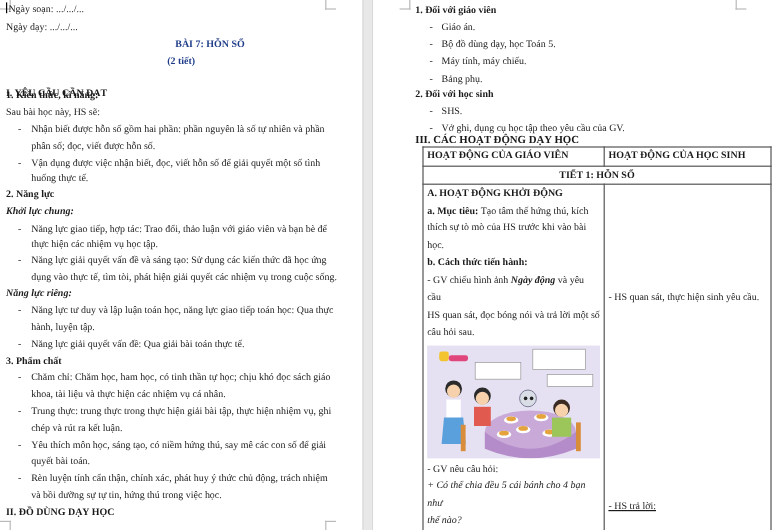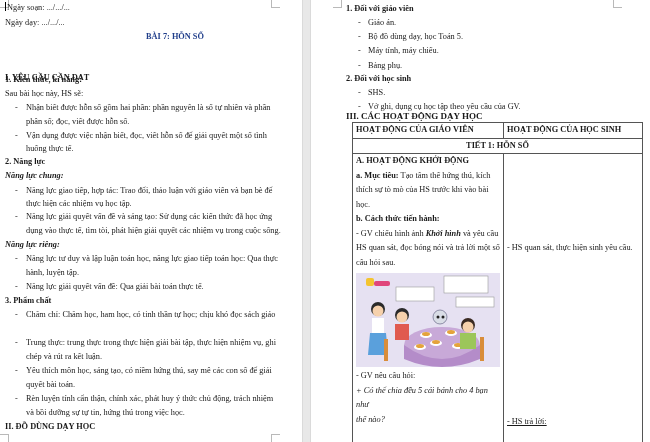--- a/index.html
+++ b/index.html
@@ -28,51 +28,53 @@
 </head>
 <body>
 
 <div class="page" id="page-left">
   <div class="crop tl" style="left:0;top:-1px;"></div>
   <div class="crop tr" style="left:271px;top:-1px;"></div>
 
   <div class="line" style="left:5px;top:2px;"><span class="cursor"></span><span>Ngày soạn: .../.../...</span></div>
   <div class="line" style="left:5px;top:17px;">Ngày dạy: .../.../...</div>
   <div class="line b blue center" style="left:0;width:350px;top:31px;">BÀI 7: HỖN SỐ</div>
+  <div class="line b blue center" style="left:0;width:302px;top:45px;">(2 tiết)</div>
   <div class="line b" style="left:5px;top:60px;margin-top:12px;">I. YÊU CẦU CẦN ĐẠT</div>
   <div class="line b" style="left:5px;top:74px;">1. Kiến thức, kĩ năng:</div>
   <div class="line" style="left:5px;top:88px;">Sau bài học này, HS sẽ:</div>
 
   <div class="dash" style="left:15px;top:102px;">-</div>
   <div class="line" style="left:26px;top:102px;">Nhận biết được hỗn số gồm hai phần: phần nguyên là số tự nhiên và phần</div>
   <div class="line" style="left:26px;top:116px;">phân số; đọc, viết được hỗn số.</div>
   <div class="dash" style="left:15px;top:130px;">-</div>
   <div class="line" style="left:26px;top:130px;">Vận dụng được việc nhận biết, đọc, viết hỗn số để giải quyết một số tình</div>
   <div class="line" style="left:26px;top:143px;">huống thực tế.</div>
 
   <div class="line b" style="left:5px;top:156px;">2. Năng lực</div>
-  <div class="line b i" style="left:5px;top:170px;">Năng lực chung:</div>
+  <div class="line b i" style="left:5px;top:170px;">Khởi lực chung:</div>
 
   <div class="dash" style="left:15px;top:185px;">-</div>
   <div class="line" style="left:26px;top:185px;">Năng lực giao tiếp, hợp tác: Trao đổi, thảo luận với giáo viên và bạn bè để</div>
   <div class="line" style="left:26px;top:198px;">thực hiện các nhiệm vụ học tập.</div>
   <div class="dash" style="left:15px;top:211px;">-</div>
   <div class="line" style="left:26px;top:211px;">Năng lực giải quyết vấn đề và sáng tạo: Sử dụng các kiến thức đã học ứng</div>
   <div class="line" style="left:26px;top:225px;">dụng vào thực tế, tìm tòi, phát hiện giải quyết các nhiệm vụ trong cuộc sống.</div>
 
   <div class="line b i" style="left:5px;top:239px;">Năng lực riêng:</div>
   <div class="dash" style="left:15px;top:253px;">-</div>
   <div class="line" style="left:26px;top:253px;">Năng lực tư duy và lập luận toán học, năng lực giao tiếp toán học: Qua thực</div>
   <div class="line" style="left:26px;top:267px;">hành, luyện tập.</div>
   <div class="dash" style="left:15px;top:281px;">-</div>
   <div class="line" style="left:26px;top:281px;">Năng lực giải quyết vấn đề: Qua giải bài toán thực tế.</div>
 
   <div class="line b" style="left:5px;top:295px;">3. Phẩm chất</div>
   <div class="dash" style="left:15px;top:309px;">-</div>
   <div class="line" style="left:26px;top:309px;">Chăm chỉ: Chăm học, ham học, có tinh thần tự học; chịu khó đọc sách giáo</div>
+  <div class="line" style="left:26px;top:323px;">khoa, tài liệu và thực hiện các nhiệm vụ cá nhân.</div>
   <div class="dash" style="left:15px;top:337px;">-</div>
   <div class="line" style="left:26px;top:337px;">Trung thực: trung thực trong thực hiện giải bài tập, thực hiện nhiệm vụ, ghi</div>
   <div class="line" style="left:26px;top:351px;">chép và rút ra kết luận.</div>
   <div class="dash" style="left:15px;top:365px;">-</div>
   <div class="line" style="left:26px;top:365px;">Yêu thích môn học, sáng tạo, có niềm hứng thú, say mê các con số để giải</div>
   <div class="line" style="left:26px;top:379px;">quyết bài toán.</div>
   <div class="dash" style="left:15px;top:393px;">-</div>
   <div class="line" style="left:26px;top:407px;">và bồi dưỡng sự tự tin, hứng thú trong việc học.</div>
   <div class="line" style="left:26px;top:393px;">Rèn luyện tính cẩn thận, chính xác, phát huy ý thức chủ động, trách nhiệm</div>
 
@@ -114,21 +116,21 @@
     </tr>
     <tr>
       <td colspan="2" class="b center">TIẾT 1: HỖN SỐ</td>
     </tr>
     <tr>
       <td>
         <div class="b">A. HOẠT ĐỘNG KHỞI ĐỘNG</div>
         <div><span class="b">a. Mục tiêu:</span><span> Tạo tâm thế hứng thú, kích</span></div>
         <div>thích sự tò mò của HS trước khi vào bài học.</div>
         <div class="b">b. Cách thức tiến hành:</div>
-        <div><span>- GV chiếu hình ảnh </span><span class="b i">Khởi hình</span><span> và yêu cầu</span></div>
+        <div><span>- GV chiếu hình ảnh </span><span class="b i">Ngày động</span><span> và yêu cầu</span></div>
         <div>HS quan sát, đọc bóng nói và trả lời một số</div>
         <div>câu hỏi sau.</div>
         <div class="ill">
           <svg width="144" height="94" viewBox="0 0 144 94">
             <rect x="0" y="0" width="144" height="94" fill="#e6e1f2"></rect>
             <rect x="10" y="5" width="8" height="8" rx="2" fill="#f4c430"></rect>
             <rect x="18" y="8" width="16" height="5" rx="2" fill="#e0457b"></rect>
             <rect x="40" y="14" width="38" height="14" fill="#fff" stroke="#999" stroke-width="0.6"></rect>
             <rect x="88" y="3" width="44" height="17" fill="#fff" stroke="#999" stroke-width="0.6"></rect>
             <rect x="100" y="24" width="38" height="10" fill="#fff" stroke="#999" stroke-width="0.6"></rect>

